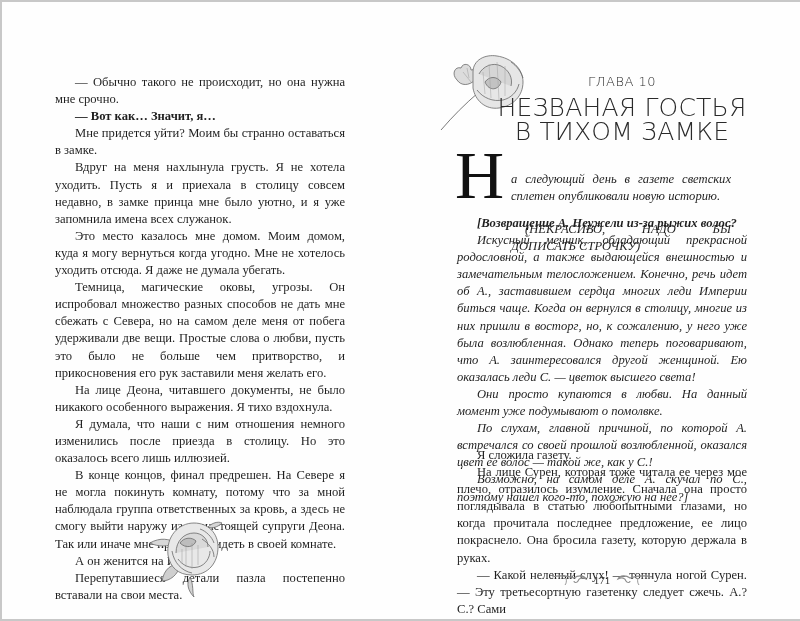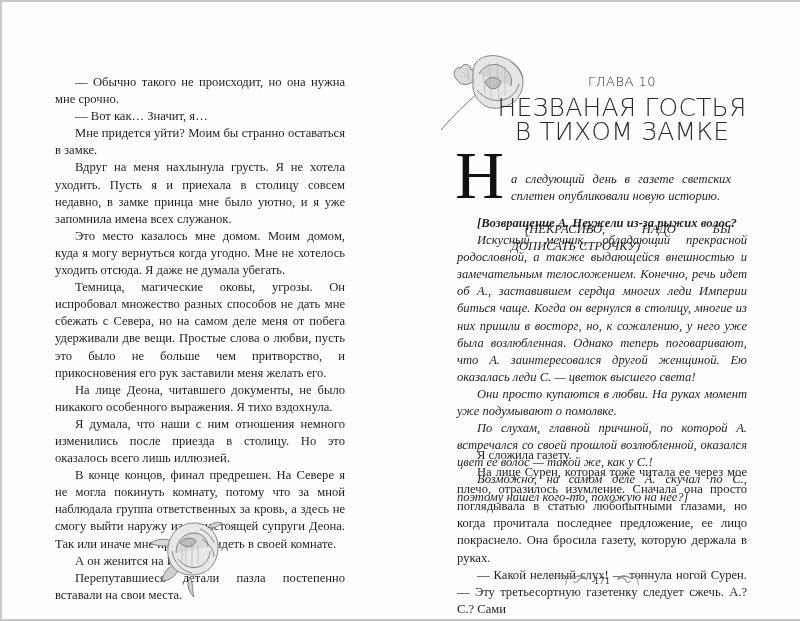--- a/index.html
+++ b/index.html
@@ -20,21 +20,21 @@
     .page-left { left: 0; width: 400px; }
     .page-right { left: 400px; width: 398px; }
 
     .text-col {
       position: absolute; width: 290px;
       font-size: 12.6px; line-height: 17.1px;
       text-align: justify; hyphens: manual;
     }
     .page-left .text-col { left: 53px; top: 64px; }
     .text-col p { margin: 0; text-indent: 20px; }
-    .text-col p.noindent { text-indent: 0; }
+    .text-col p.noindent { text-indent: 0; font-weight: bold; }
 
     
     .chapter-label {
       position: absolute; left: 100px; top: 64px; width: 240px;
       text-align: center; font-family: "DejaVu Sans", sans-serif;
       font-size: 13px; letter-spacing: 0.5px; color: #2a2a2a;
       font-weight: 300;
     }
     .chapter-title {
       position: absolute; left: 70px; top: 86px; width: 300px;
@@ -133,21 +133,21 @@
 
     <div class="dropcap">Н</div>
     <div class="right-opening">
       <p>а следующий день в газете светских сплетен опу­бликовали новую историю.</p>
       <p class="note">(НЕКРАСИВО, НАДО БЫ ДОПИСАТЬ СТРОЧКУ)</p>
     </div>
 
     <div class="text-col newspaper">
       <p class="headline">[Возвращение А. Неужели из-за рыжих волос?</p>
       <p>Искусный мечник, обладающий прекрасной родословной, а также выдающейся внешностью и замечательным тело­сложением. Конечно, речь идет об А., заставившем сердца многих леди Империи биться чаще. Когда он вернулся в сто­лицу, многие из них пришли в восторг, но, к сожалению, у него уже была возлюбленная. Однако теперь поговаривают, что А. заинтересовался другой женщиной. Ею оказалась леди С. — цветок высшего света!</p>
-      <p>Они просто купаются в любви. На руках момент уже подумывают о помолвке.</p>
+      <p>Они просто купаются в любви. На данный момент уже подумывают о помолвке.</p>
       <p>По слухам, главной причиной, по которой А. встречался со своей прошлой возлюбленной, оказался цвет ее волос — та­кой же, как у С.!</p>
       <p>Возможно, на самом деле А. скучал по С., поэтому нашел кого-то, похожую на нее?]</p>
     </div>
 
     <div class="text-col after">
       <p>Я сложила газету.</p>
       <p>На лице Сурен, которая тоже читала ее через мое пле­чо, отразилось изумление. Сначала она просто погляды­вала в статью любопытными глазами, но когда прочитала последнее предложение, ее лицо покраснело. Она бросила газету, которую держала в руках.</p>
       <p>— Какой нелепый слух! — топнула ногой Сурен. — Эту третьесортную газетенку следует сжечь. А.? С.? Сами</p>
     </div>
 

